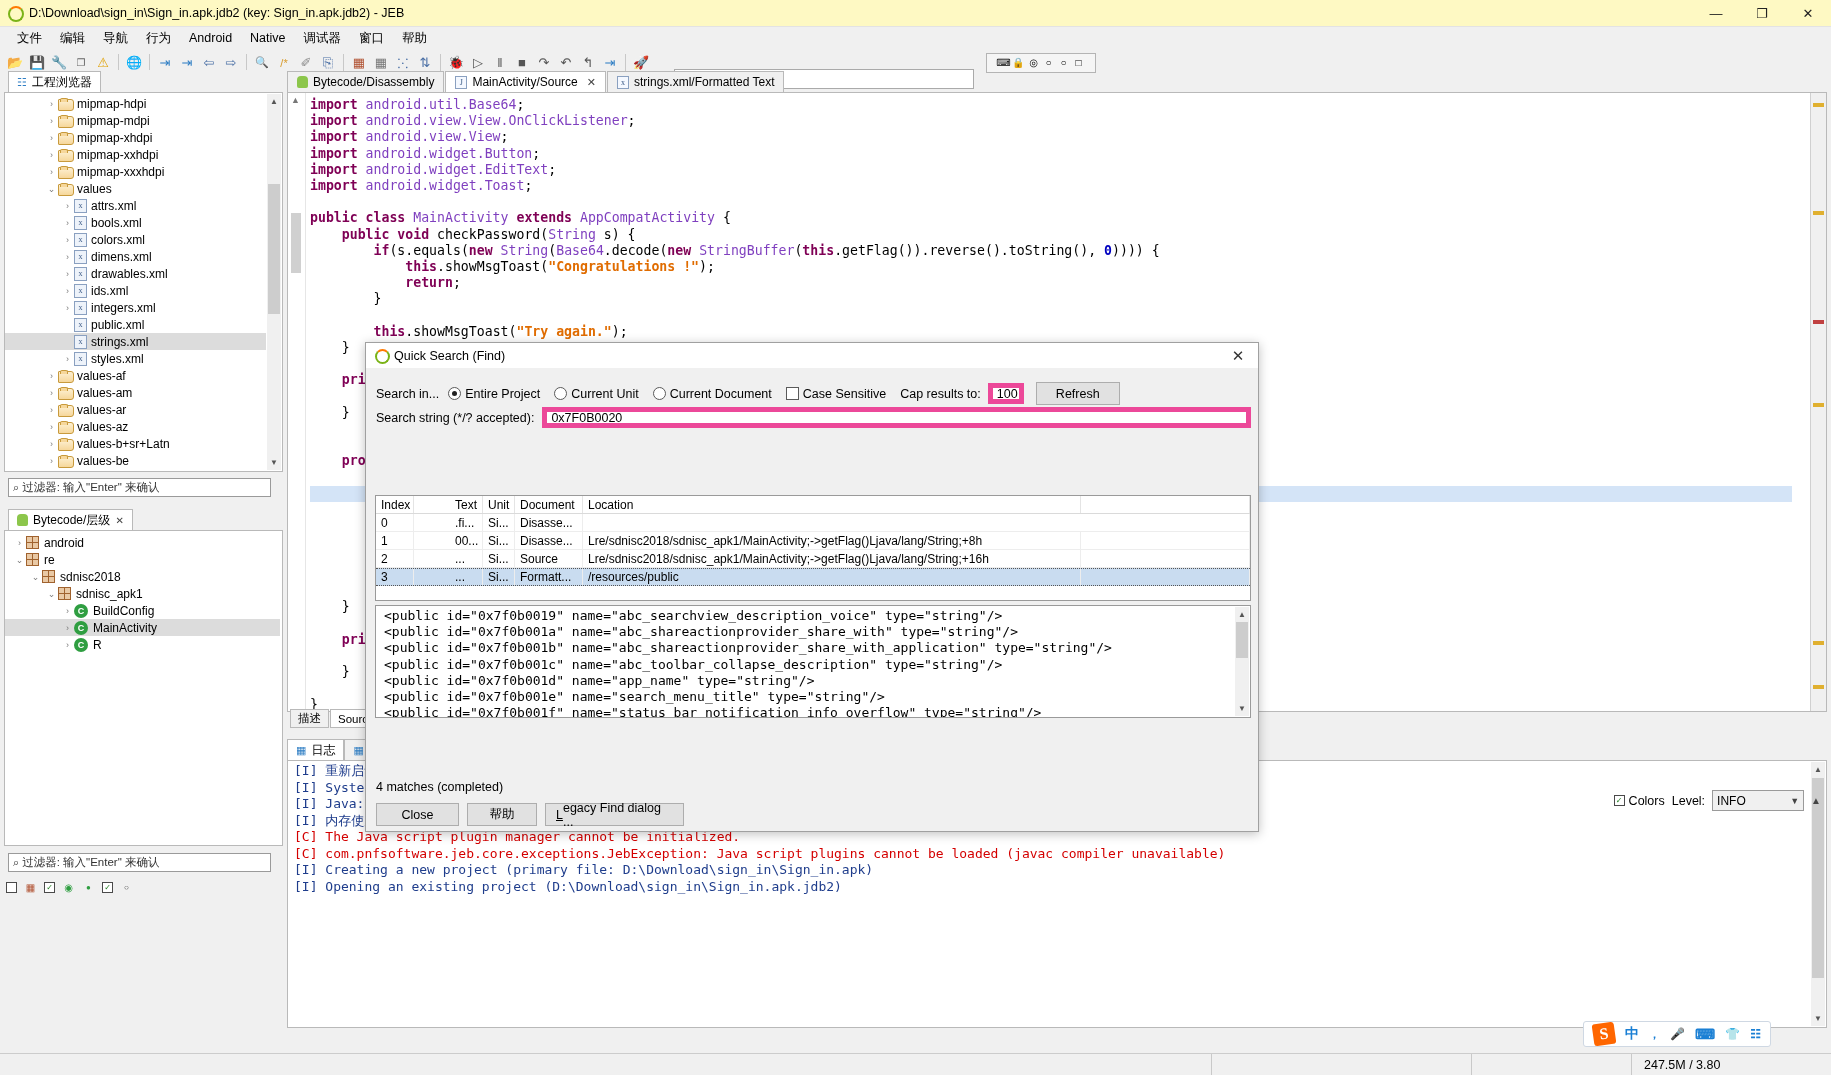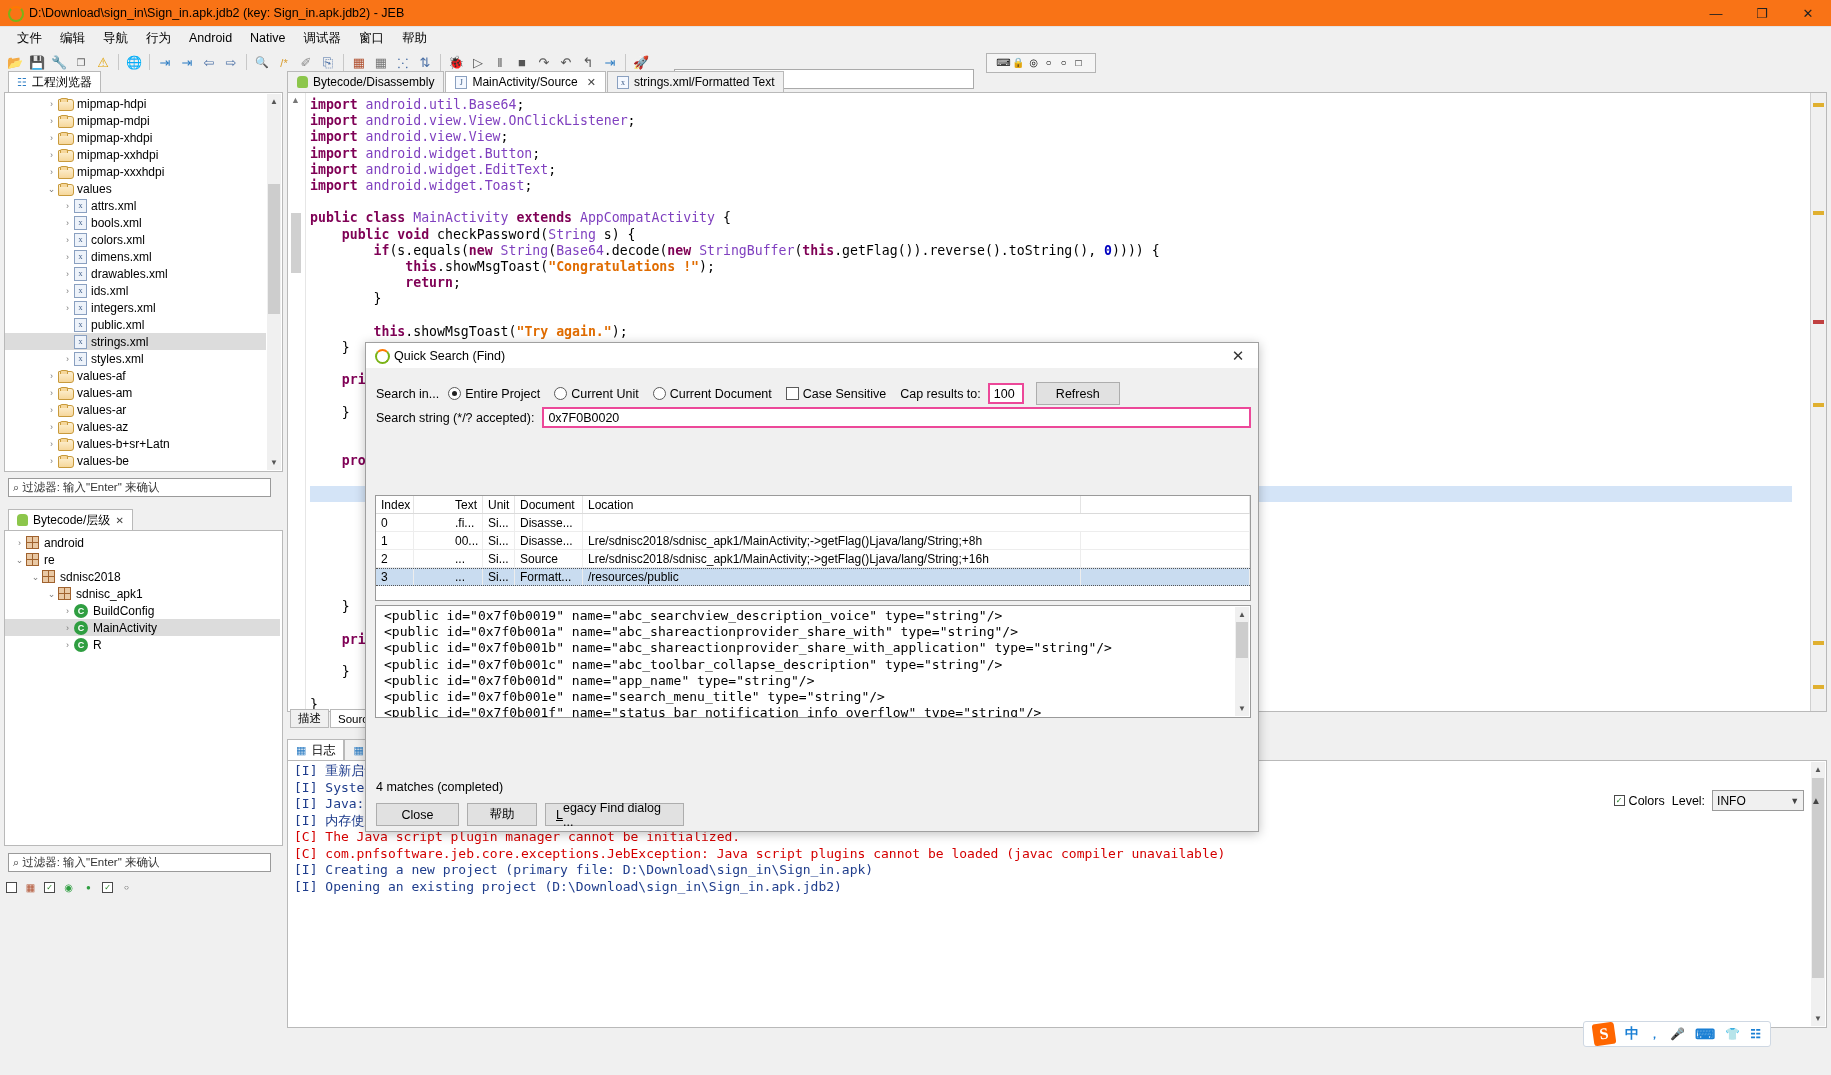--- a/index.html
+++ b/index.html
@@ -9,21 +9,21 @@
     overflow: hidden;
     font-family: "Liberation Sans", sans-serif;
     font-size: 12px;
     background: #f0f0f0;
     color: #000;
   }
   #app { position: relative; width: 1831px; height: 1075px; background: #f0f0f0; }
 
   
   .titlebar {
-    height: 27px; background: #f97316; display: flex; align-items: center;
+    height: 27px; background: #fef9c3; display: flex; align-items: center;
     border-bottom: 1px solid #e3e3e3; position: relative;
   }
   .title-icon { width: 16px; height: 16px; margin: 0 6px 0 7px; position: relative; }
   .title-icon::before {
     content:""; position:absolute; left:1px; top:1px; width:12px; height:12px;
     border:2.5px solid #7ab317; border-radius:50%;
     border-top-color:#ff7a00;
   }
   .title-text { font-size: 12.5px; color: #000; }
   .win-btns { position: absolute; right: 0; top: 0; display: flex; height: 27px; }
@@ -204,21 +204,21 @@
   #dlg-title .dicon { width:13px;height:13px;margin-right:6px;position:relative; }
   #dlg-title .dicon::before{
     content:""; position:absolute; left:0; top:0; width:11px;height:11px;border:2.2px solid #7ab317;border-radius:50%;
     border-top-color:#ff7a00;
   }
   #dlg-close { position:absolute; right:0; top:0; width:40px;height:25px;display:flex;align-items:center;justify-content:center;font-size:15px;color:#333;}
   .dlg-row { display:flex; align-items:center; font-size:12.5px; }
   .radio { width:13px;height:13px;border:1px solid #5a5a5a;border-radius:50%;background:#fff;margin-right:4px;position:relative;flex:0 0 13px;}
   .radio.on::after{content:"";position:absolute;left:3px;top:3px;width:5px;height:5px;border-radius:50%;background:#222;}
   .chk { width:13px;height:13px;border:1px solid #5a5a5a;background:#fff;margin-right:4px;flex:0 0 13px;}
-  .txtin { background:#fff;border:2px solid #ec4899;height:21px;display:flex;align-items:center;padding:0 4px;font-size:12.5px;}
+  .txtin { background:#fff;border:5px solid #ec4899;height:21px;display:flex;align-items:center;padding:0 4px;font-size:12.5px;}
   .btn {
     background:#e1e1e1; border:1px solid #adadad; height:23px; display:flex; align-items:center;
     justify-content:center; font-size:12.5px; padding:0 10px;
   }
 
   #dlg-table {
     position:absolute; left:9px; top:152px; width:876px; height:106px; background:#fff; border:1px solid #9a9a9a;
     overflow:hidden;
   }
   .tbl-head { display:flex; height:18px; font-size:12px; border-bottom:1px solid #dadada; }
@@ -575,20 +575,25 @@
   <div id="ime">
     <span class="sogou-s">S</span>
     <span class="ime-ico">中</span>
     <span class="ime-ico" style="font-size:11px">，</span>
     <span class="ime-ico" style="font-size:12px">🎤</span>
     <span class="ime-ico">⌨</span>
     <span class="ime-ico" style="font-size:12px">👕</span>
     <span class="ime-ico" style="font-size:12px">☷</span>
   </div>
 
+  <div id="statusbar">
+    <div class="status-cell" style="width:260px"></div>
+    <div class="status-cell" style="width:160px"></div>
+    <div class="status-cell" style="width:200px">247.5M / 3.80</div>
+  </div>
 
   <div id="dialog">
     <div id="dlg-title">
       <span class="dicon"></span>
       <span>Quick Search (Find)</span>
       <span id="dlg-close">✕</span>
     </div>
 
     <div class="dlg-row" style="position:absolute;left:10px;top:39px;">
       <span style="margin-right:9px">Search in...</span>

